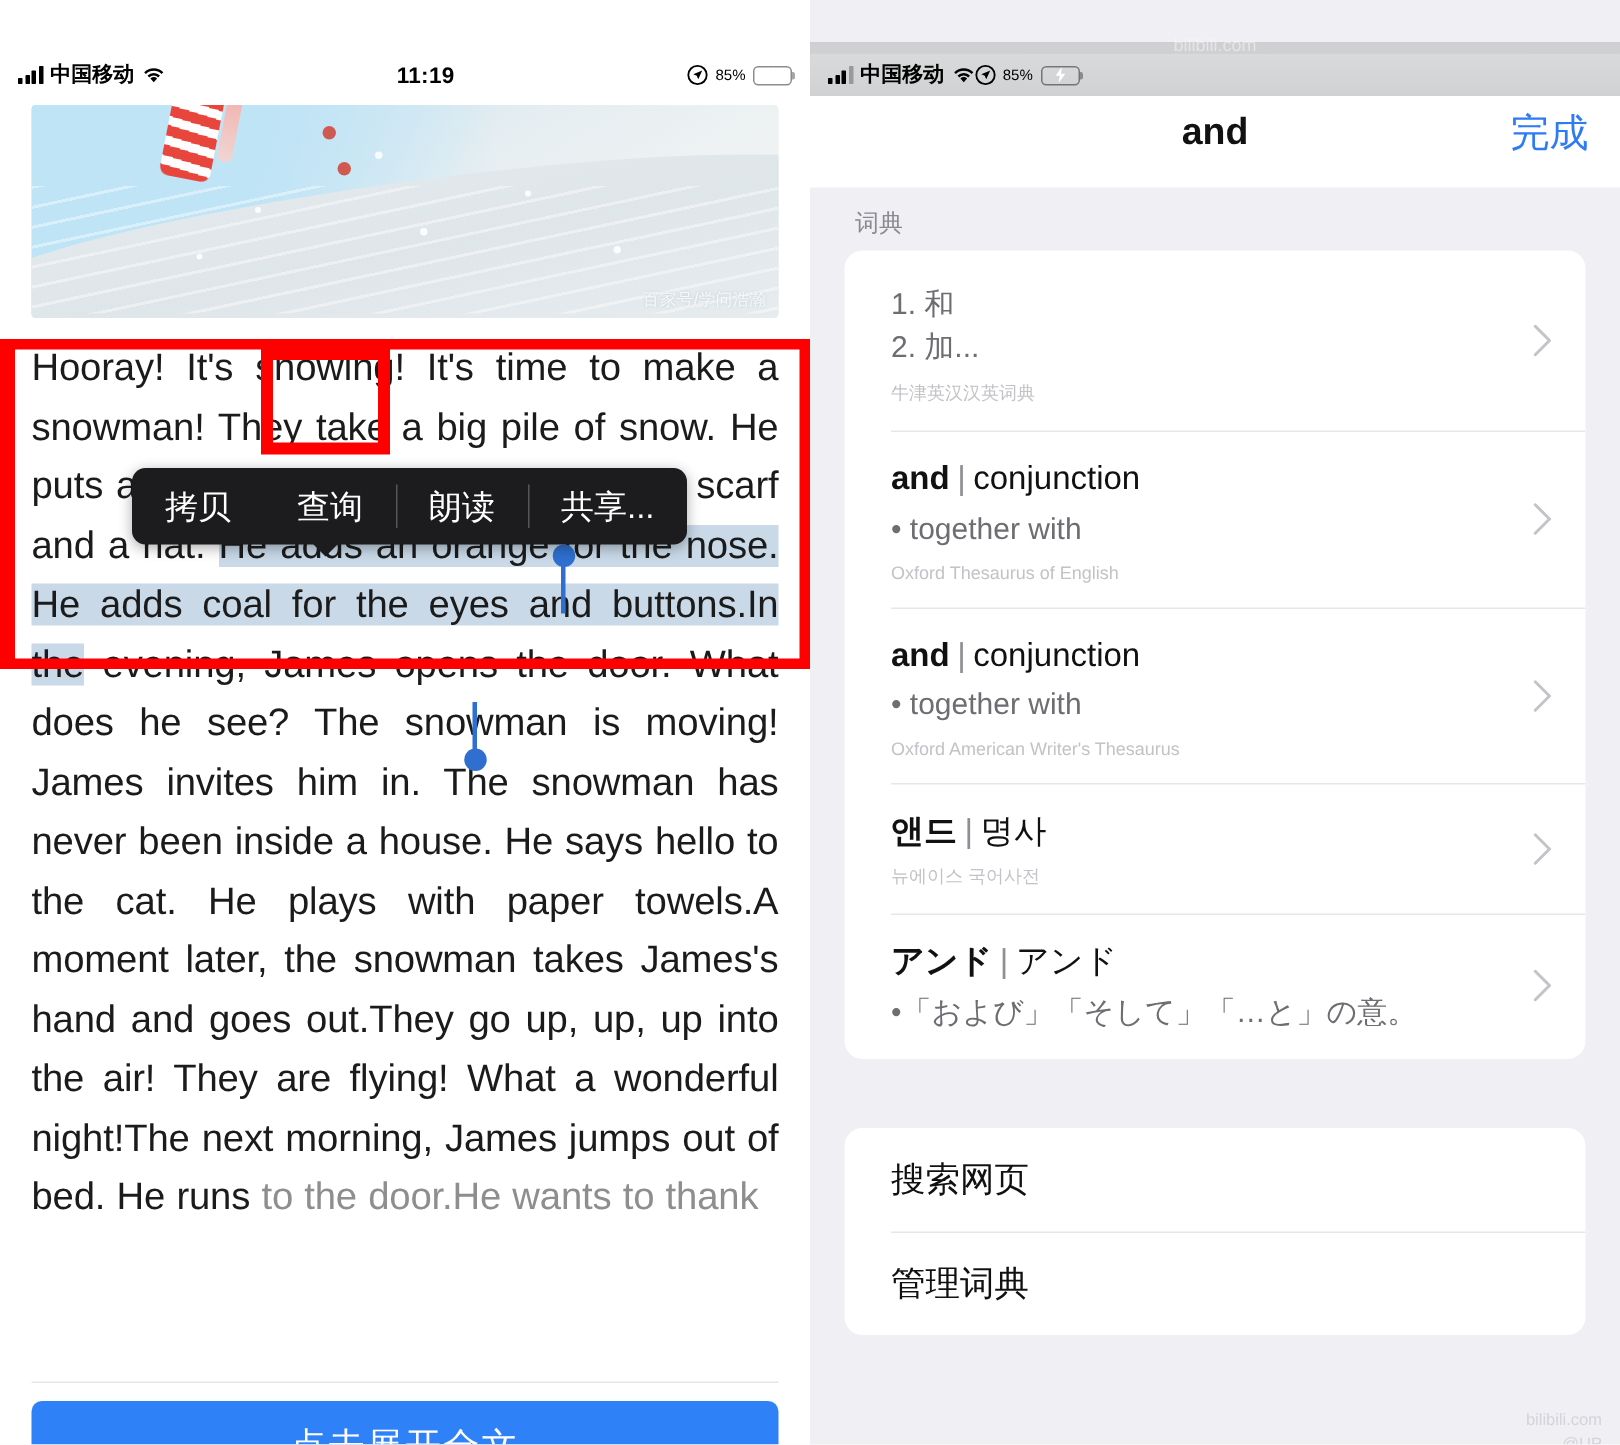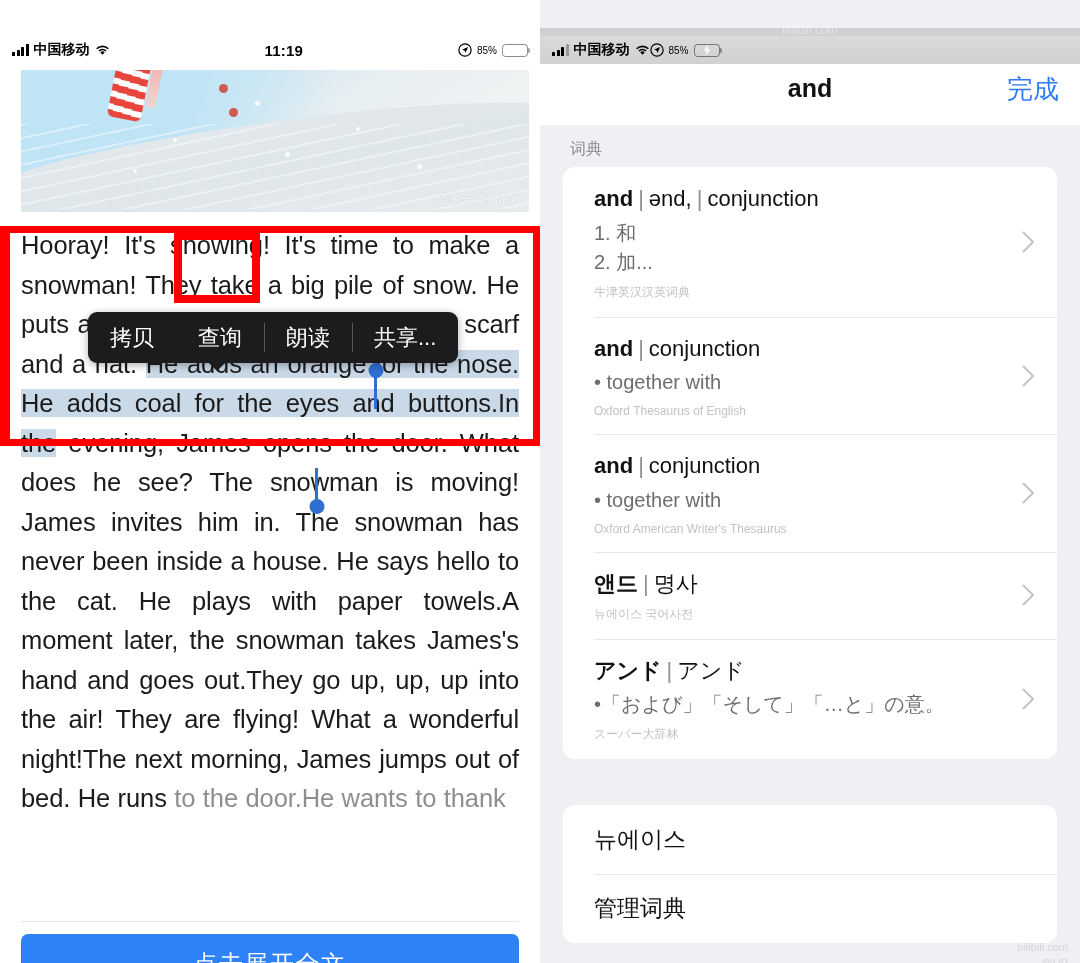--- a/index.html
+++ b/index.html
@@ -39,21 +39,21 @@
   .batt { position: relative; width: 26px; height: 13px; border: 1.6px solid rgba(0,0,0,.45);
           border-radius: 3.5px; padding: 1.3px; }
   .batt::after { content:''; position:absolute; right:-3.4px; top: 3.4px; width: 2px; height: 5px;
                  background: rgba(0,0,0,.35); border-radius: 0 1.5px 1.5px 0; }
   .batt .fill { height: 100%; width: 100%; background: #34c759; border-radius: 1.7px; }
   .bolt { position: absolute; left: 50%; top: 50%; transform: translate(-50%,-50%);
           width: 9px; height: 11px; }
 
   
   .article { position: relative; height: 935px; background: #fff; }
-  .hero { margin: 6px 11px 0 21px; height: 142px; border-radius: 3px; overflow: hidden;
+  .hero { margin: 6px 21px 0 21px; height: 142px; border-radius: 3px; overflow: hidden;
           position: relative; background: #e9eef1; }
   .hero .sky { position:absolute; inset:0;
       background:
         radial-gradient(circle at 12% 8%, #bfe4f6 0 22%, rgba(191,228,246,0) 55%),
         linear-gradient(150deg,#a9d8f0 0%, #cfe6f2 24%, #e6eef1 48%, #eef2f3 70%, #f4f6f6 100%);
   }
   .hero .snowbank { position:absolute; left:-10%; top:34%; width:130%; height:90%;
       background: linear-gradient(175deg,#e3e9ec 0%, #dfe6ea 40%, #e8edef 100%);
       border-radius: 60% 40% 0 0 / 40% 30% 0 0; transform: rotate(-6deg); }
   .hero .streaks { position:absolute; left:0; top:38%; width:100%; height:60%; opacity:.55;
@@ -300,23 +300,20 @@
       <div class="sheet-header">
         <div class="sheet-title">and</div>
         <div class="done-btn">完成</div>
       </div>
 
       <div class="sec-label">词典</div>
 
       <div class="card">
 
         <div class="entry">
-          <div class="hl">
-            <b>and</b><span class="sep">|</span><span class="ipa">ənd,</span><span class="sep">|</span><span class="pos">conjunction</span>
-          </div>
           <div class="defs">
             <div>1. 和</div>
             <div>2. 加...</div>
           </div>
           <div class="src">牛津英汉汉英词典</div>
           <span class="chev">
             <svg width="13" height="22" viewBox="0 0 13 22">
                 <path d="M1.5 1.5 11 11l-9.5 9.5" fill="none" stroke="#c3c3c8" stroke-width="2" stroke-linecap="round" stroke-linejoin="round"></path>
               </svg>
           </span>
@@ -364,32 +361,31 @@
           </span>
         </div>
 
         <div class="entry">
           <div class="hl">
             <b>アンド</b><span class="sep">|</span><span class="pos">アンド</span>
           </div>
           <div class="defs">
             <div>•「および」「そして」「…と」の意。</div>
           </div>
-          <div class="src">スーパー大辞林</div>
           <span class="chev">
             <svg width="13" height="22" viewBox="0 0 13 22">
                 <path d="M1.5 1.5 11 11l-9.5 9.5" fill="none" stroke="#c3c3c8" stroke-width="2" stroke-linecap="round" stroke-linejoin="round"></path>
               </svg>
           </span>
         </div>
 
       </div>
 
       <div class="actions">
-        <div class="action">뉴에이스</div>
+        <div class="action">搜索网页</div>
         <div class="action">管理词典</div>
       </div>
 
       <div class="wm3">bilibili.com<br>@UP</div>
     </div>
 
   </div>
 
 </div>
 

